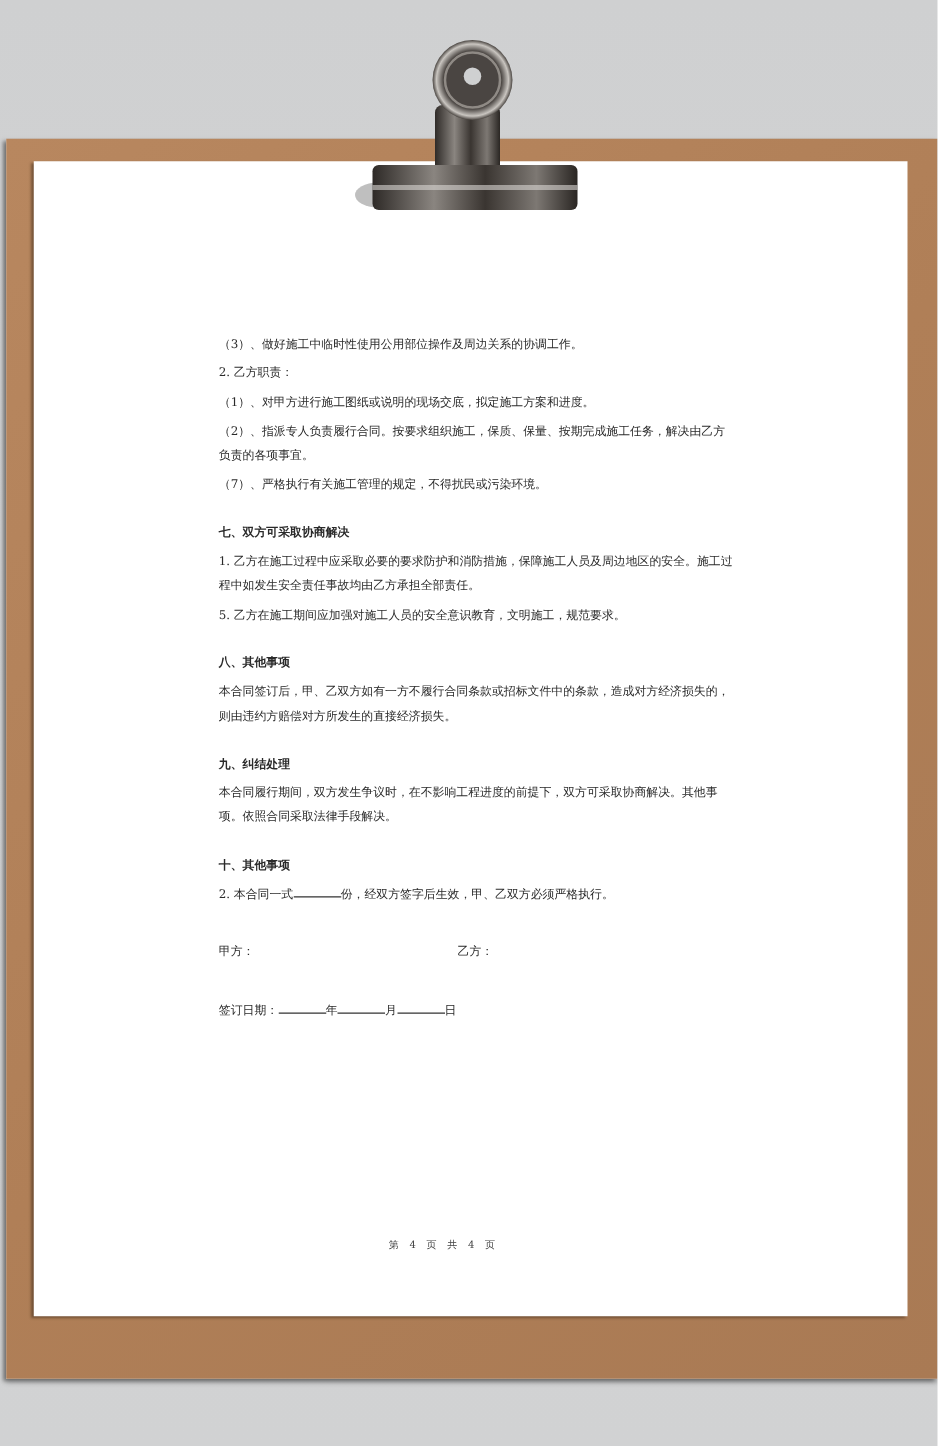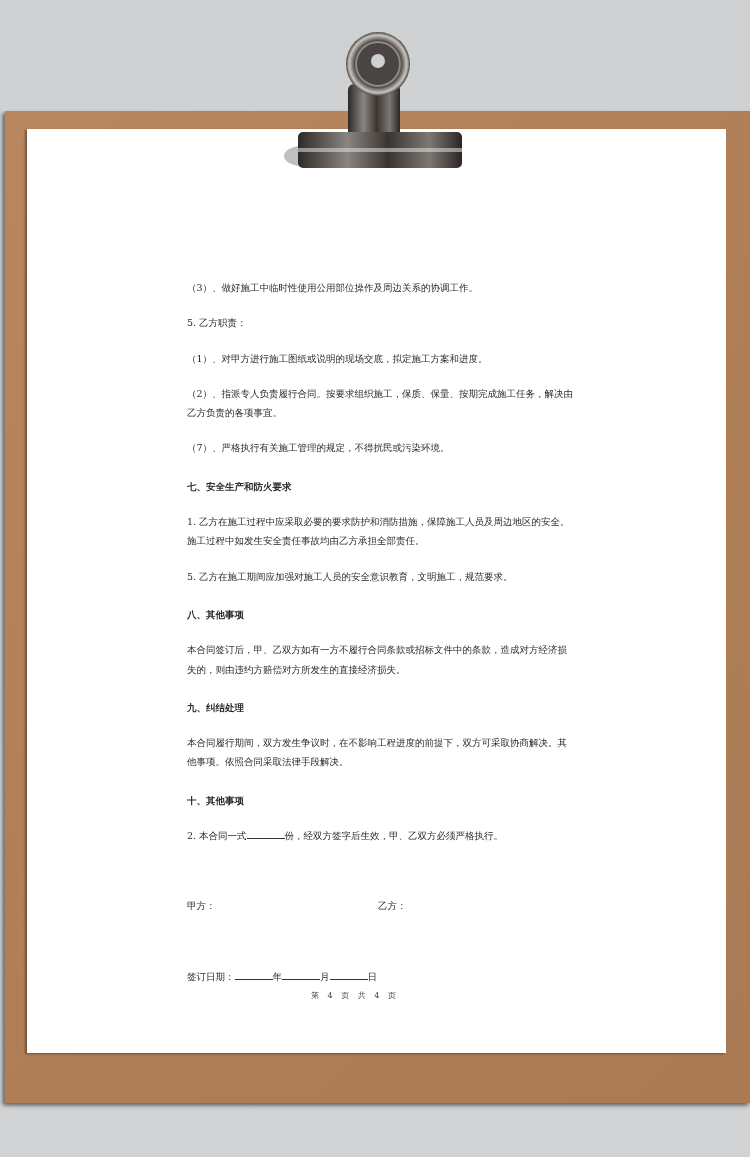--- a/index.html
+++ b/index.html
@@ -16,21 +16,21 @@
   .paper {
     position:absolute; left:27px; top:129px; width:699px; height:924px;
     background:#ffffff;
     box-shadow: -2px 1px 2px rgba(40,25,10,0.45);
   }
   .clip { position:absolute; left:284px; top:24px; width:180px; height:148px; }
   .content {
     position:absolute; left:171px; top:262px; width:420px;
     font-size:9.5px; color:#2a2a2a; line-height:19.3px;
   }
-  .content p { margin:16px; }
+  .content p { margin:4px; }
   .h { font-weight:bold; margin-top:19px !important; }
   .gap { height:19px; }
   .blank { display:inline-block; width:38px; border-bottom:1px solid #333; height:10px; vertical-align:baseline; }
   .sign { display:flex;gap:20px; }
   .sign span:first-child { width:171px; }
   .footer {
     position:absolute; left:0; width:710px; top:990px; text-align:center;
     font-size:8px; color:#444; letter-spacing:3px;
   }
 </style>
@@ -60,26 +60,26 @@
   <rect x="64" y="60" width="52" height="60" rx="6" fill="url(#met)"></rect>
   <circle cx="94" cy="40" r="32" fill="url(#ring)"></circle>
   <circle cx="94" cy="40" r="22" fill="#4a4542" stroke="#8f8a85" stroke-width="2"></circle>
   <circle cx="94" cy="37" r="7" fill="#cfd0d1"></circle>
   <rect x="14" y="108" width="164" height="36" rx="5" fill="url(#met)"></rect>
   <rect x="14" y="124" width="164" height="4" fill="#d8d5d2" opacity="0.6"></rect>
 </svg>
 
 <div class="content">
   <p>（3）、做好施工中临时性使用公用部位操作及周边关系的协调工作。</p>
-  <p>5. 乙方职责：</p>
+  <p>2. 乙方职责：</p>
   <p>（1）、对甲方进行施工图纸或说明的现场交底，拟定施工方案和进度。</p>
   <p>（2）、指派专人负责履行合同。按要求组织施工，保质、保量、按期完成施工任务，解决由乙方负责的各项事宜。</p>
   <p>（7）、严格执行有关施工管理的规定，不得扰民或污染环境。</p>
 
-  <p class="h">七、安全生产和防火要求</p>
+  <p class="h">七、双方可采取协商解决</p>
   <p>1. 乙方在施工过程中应采取必要的要求防护和消防措施，保障施工人员及周边地区的安全。施工过程中如发生安全责任事故均由乙方承担全部责任。</p>
   <p>5. 乙方在施工期间应加强对施工人员的安全意识教育，文明施工，规范要求。</p>
 
   <p class="h">八、其他事项</p>
   <p>本合同签订后，甲、乙双方如有一方不履行合同条款或招标文件中的条款，造成对方经济损失的，则由违约方赔偿对方所发生的直接经济损失。</p>
 
   <p class="h">九、纠结处理</p>
   <p>本合同履行期间，双方发生争议时，在不影响工程进度的前提下，双方可采取协商解决。其他事项。依照合同采取法律手段解决。</p>
 
   <p class="h">十、其他事项</p>

